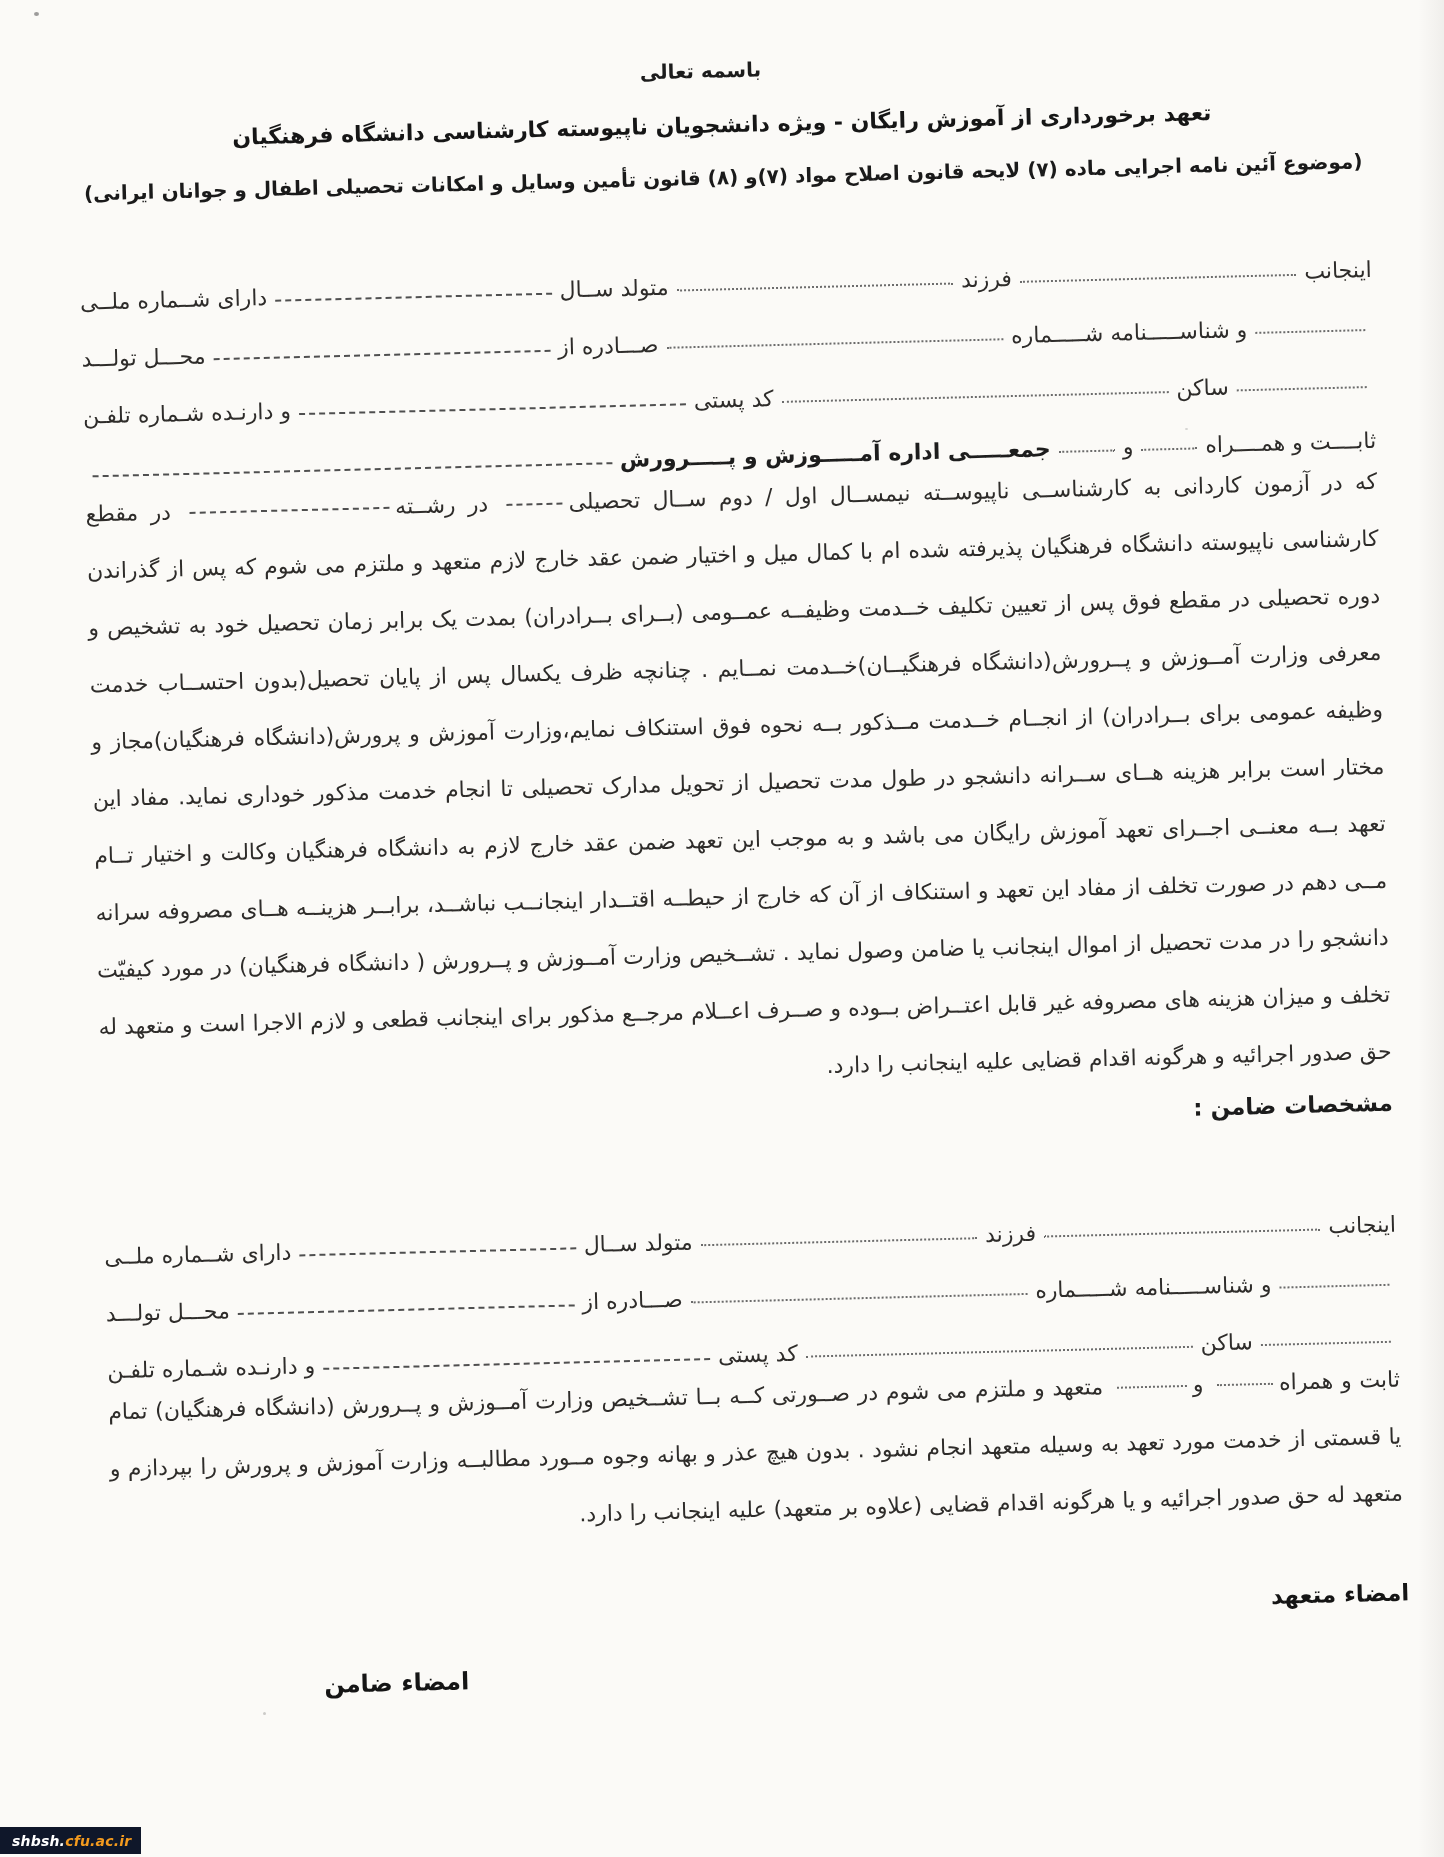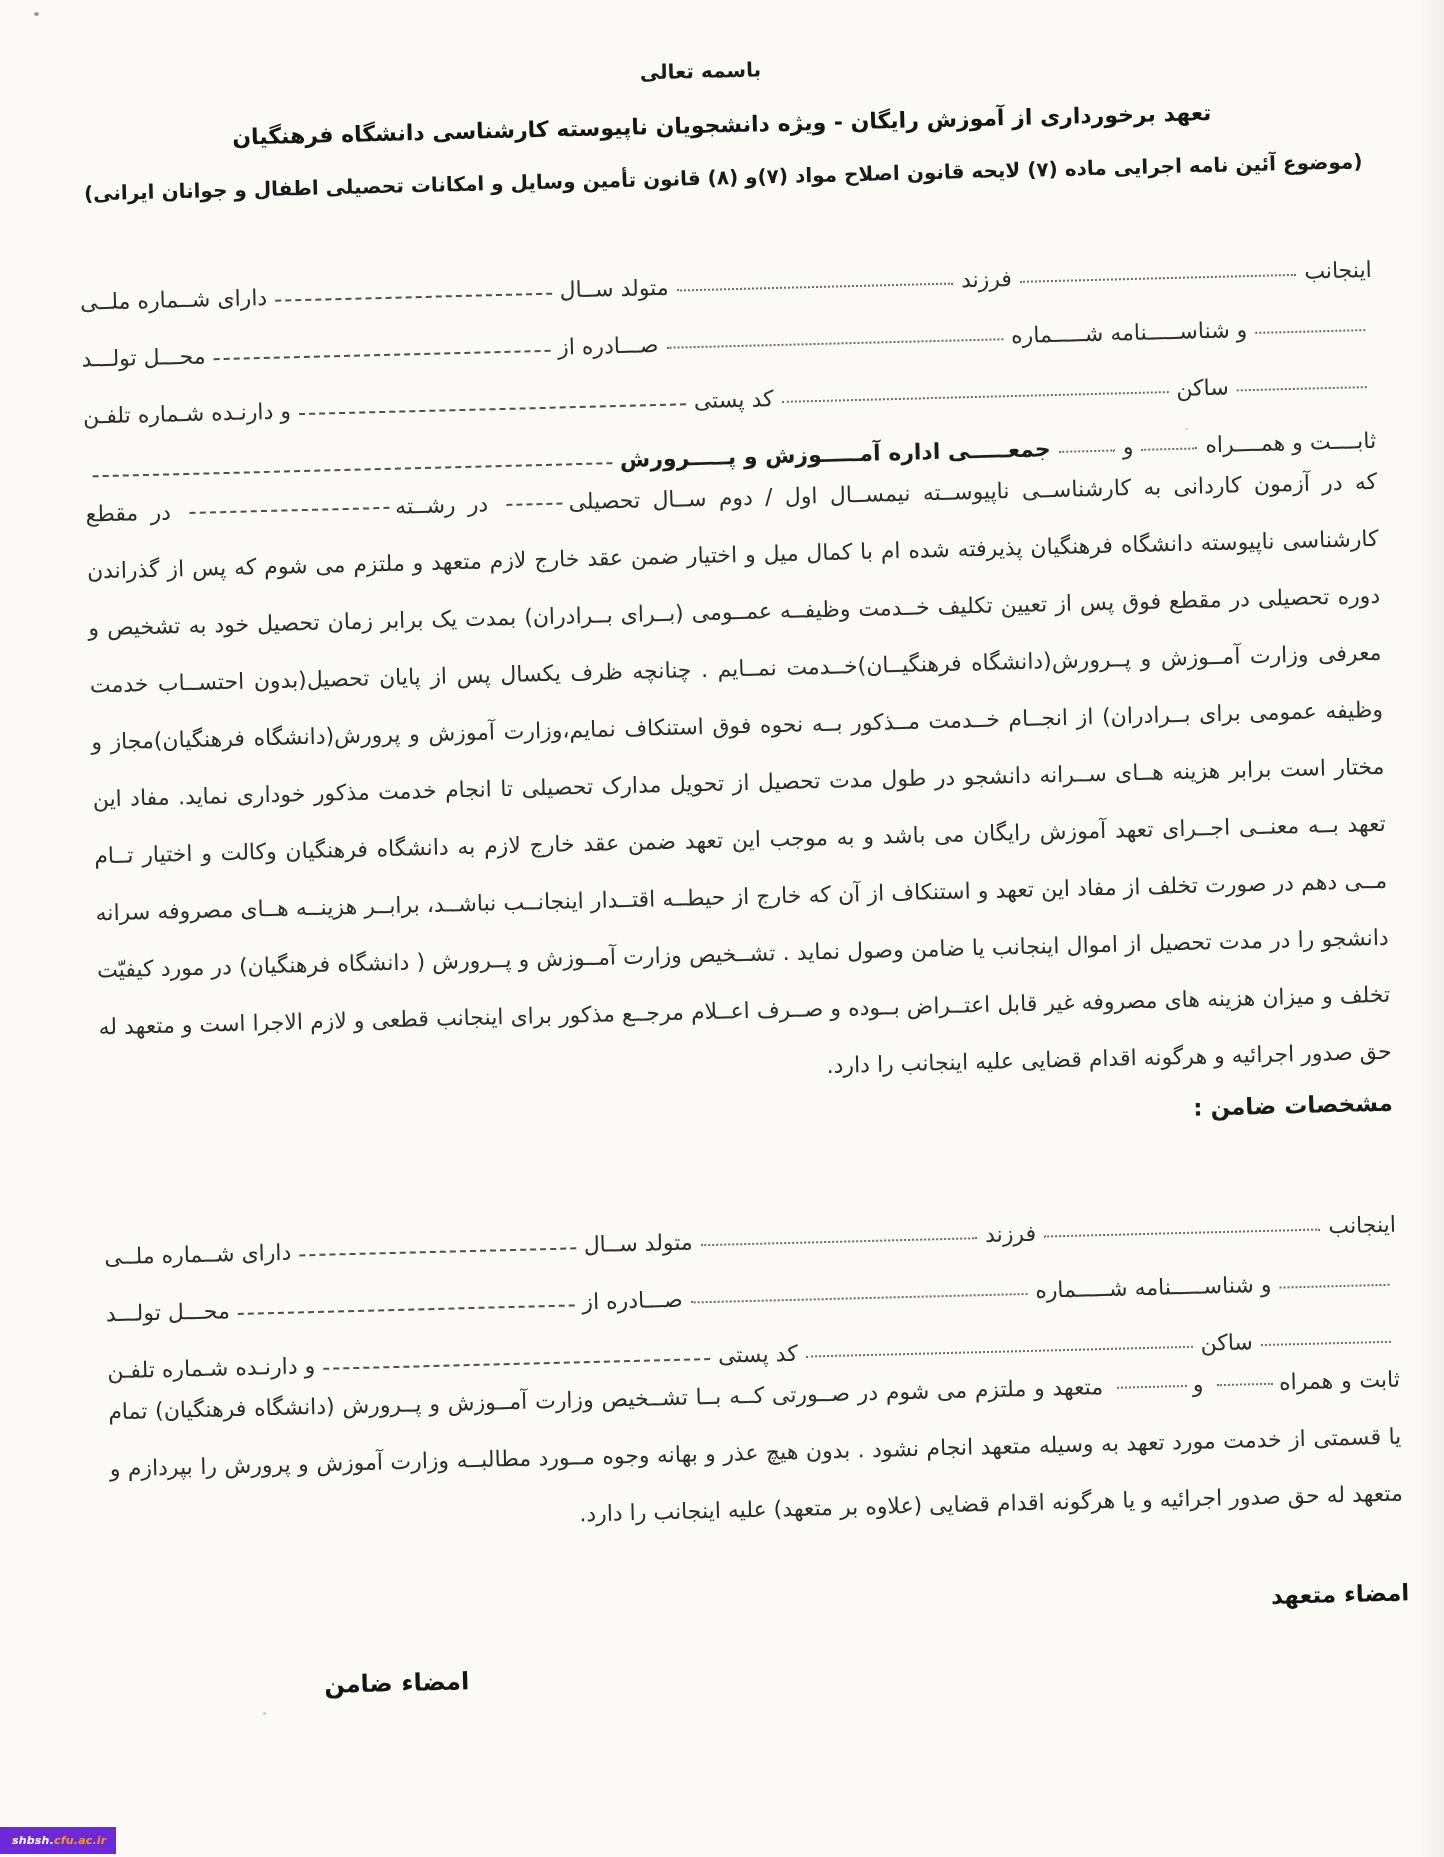--- a/index.html
+++ b/index.html
@@ -48,22 +48,22 @@
   .ghead{font-size:23px;font-weight:700;color:#1c1c1c;margin:10px 0 0;}
   .gspacer{height:58px;}
 
   .sigs{position:relative;height:190px;margin-top:42px;}
   .sig-motahed{position:absolute;top:16px;right:-4px;font-weight:700;font-size:23px;color:#151515;}
   .sig-zamen{position:absolute;top:80px;right:938px;font-weight:700;font-size:24px;color:#151515;}
 
   .watermark{
     position:absolute;left:0;bottom:3px;height:27px;
     display:flex;align-items:center;
-    background:#6d28d9;padding:0 10px 0 12px;
-    font-style:italic;font-weight:700;font-size:11px;
+    background:#0f172a;padding:0 10px 0 12px;
+    font-style:italic;font-weight:700;font-size:14px;
     direction:ltr;letter-spacing:.2px;
   }
   .wm-prefix{color:#ffffff;}
   .wm-domain{color:#f39a1e;}
 </style>
 </head>
 <body>
 
 <div class="sheet">
   <div class="edge-shade"></div>

